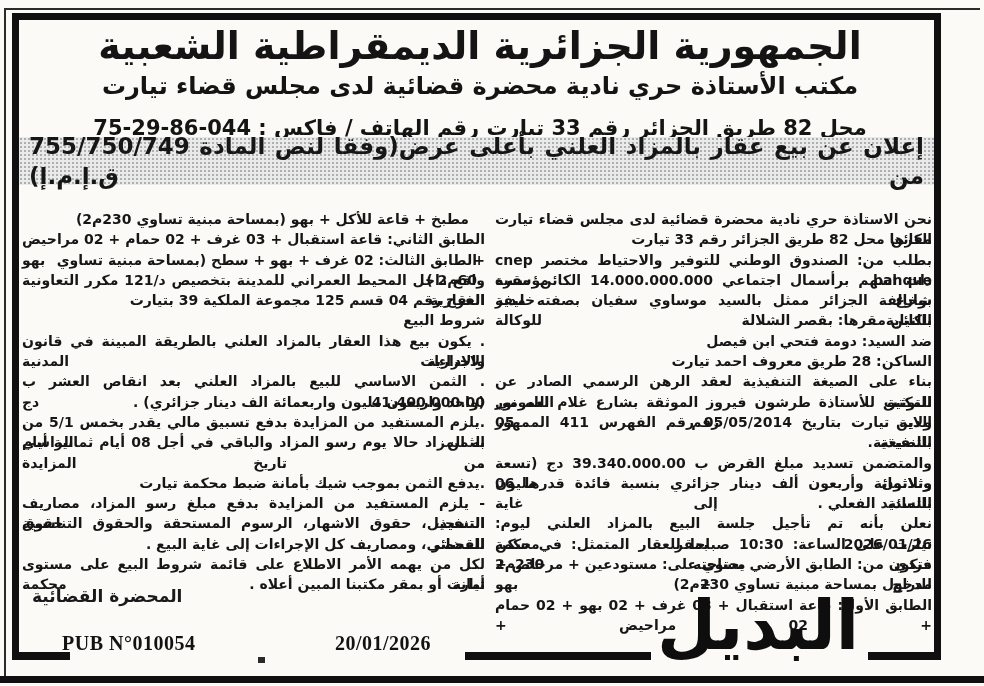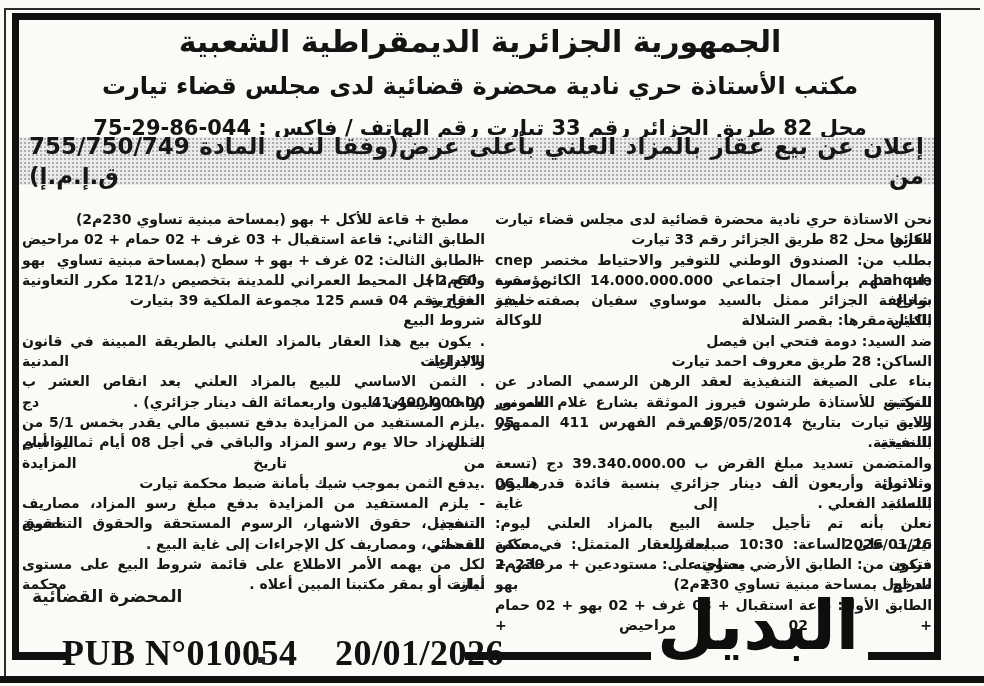--- a/index.html
+++ b/index.html
@@ -21,21 +21,21 @@
     box-sizing:border-box;border:7px solid #101010;border-bottom:none;
   }
   .stub{position:absolute;top:652px;height:8px;background:#101010;}
   .stub-l{left:12px;width:58px;}
   .stub-m{left:465px;width:186px;}
   .stub-r{left:868px;width:73px;}
   .bottom-bar{position:absolute;left:0;top:676px;width:984px;height:7px;background:#101010;}
 
   
   .h1,.h2,.h3{position:absolute;left:30px;width:900px;text-align:center;font-weight:bold;color:#141414;}
-  .h1{top:24px;font-size:30px;}
+  .h1{top:24px;font-size:38px;}
   .h2{top:72px;font-size:24px;}
   .h3{top:116px;font-size:21px;}
 
   
   .band{
     position:absolute;left:19px;top:137px;width:915px;height:48px;
     background-color:#e9eae9;
     background-image:radial-gradient(#acaeb0 1px, rgba(0,0,0,0) 1.1px);
     background-size:4px 4px;
     display:flex;align-items:center;
@@ -57,21 +57,21 @@
   .j{text-align:justify;text-align-last:justify;}
   .i1{padding-right:16px;}
   .i2{padding-right:28px;}
   .i3{padding-right:8px;}
 
   
   .signature{position:absolute;left:32px;top:586px;font-size:17px;font-weight:bold;direction:rtl;text-align:right;}
   .newspaper{position:absolute;left:648px;top:594px;width:220px;text-align:center;
     font-size:68px;line-height:64px;font-weight:bold;direction:rtl;color:#0e0e0e;}
   .pub,.date{position:absolute;top:632px;font-family:"Liberation Serif", serif;
-    font-weight:bold;font-size:36px;color:#121212;letter-spacing:0.5px;}
+    font-weight:bold;font-size:20px;color:#121212;letter-spacing:0.5px;}
   .pub{left:62px;}
   .date{left:304px;margin-left:31px;}
   .sep-dot{position:absolute;left:258px;top:657px;width:7px;height:6px;background:#2a2a2a;}
 </style>
 </head>
 <body>
 
 <div class="page">
 
   <div class="thin-top"></div>

